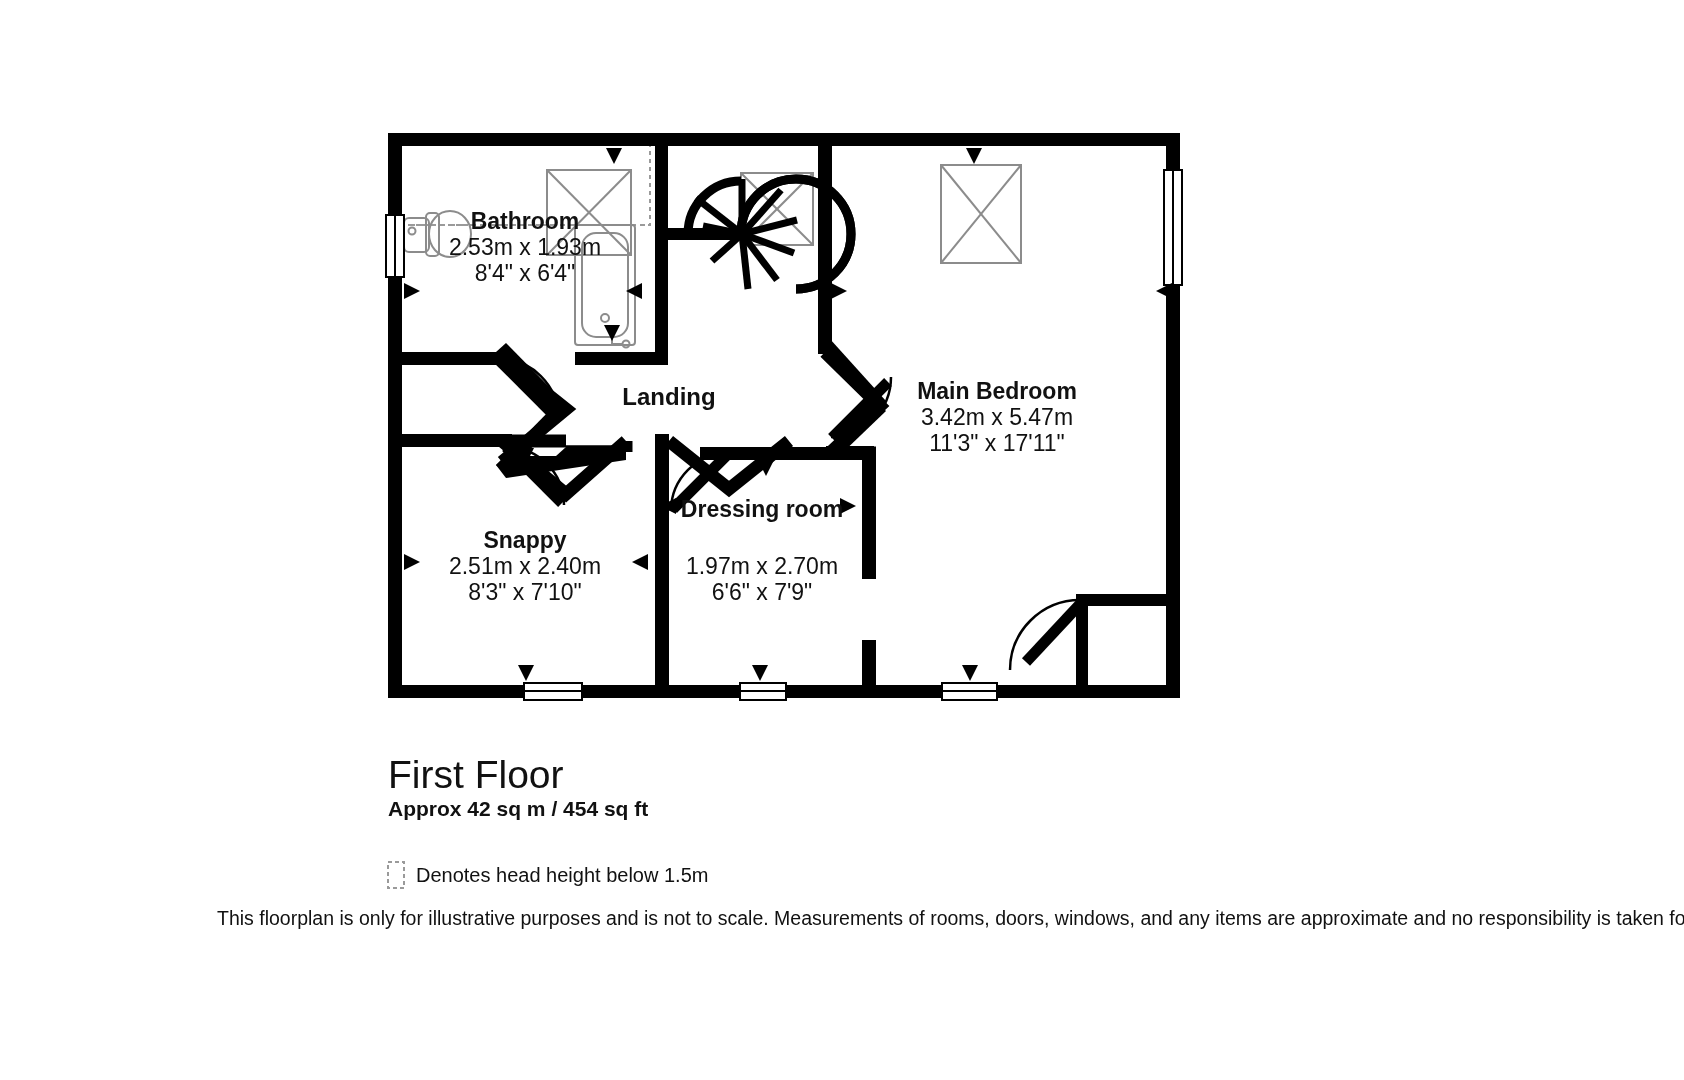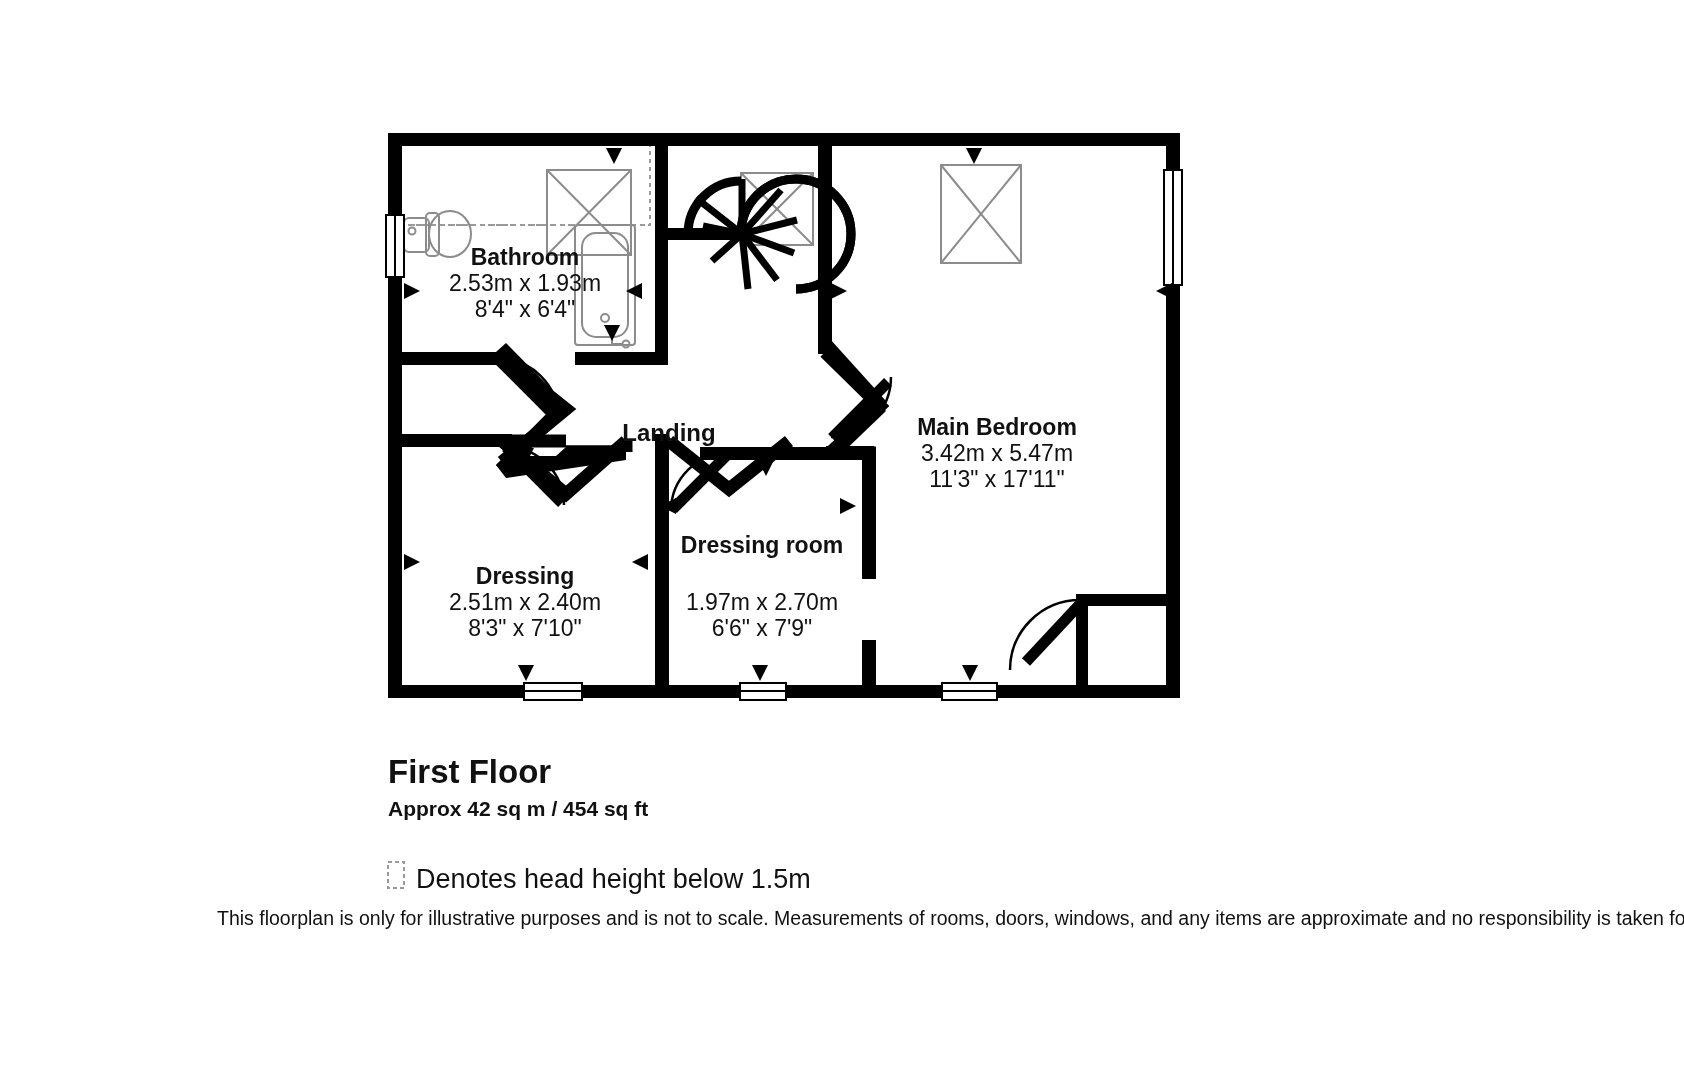--- a/index.html
+++ b/index.html
@@ -3,25 +3,25 @@
 <meta charset="utf-8">
 <style>
   html,body{margin:0;padding:0;background:#ffffff;}
   body{width:1684px;height:1080px;position:relative;font-family:"Liberation Sans",sans-serif;color:#111;}
   #stage{position:absolute;left:0;top:0;width:1684px;height:1080px;overflow:hidden;background:#fff;}
   svg#plan{position:absolute;left:0;top:0;width:1684px;height:1080px;display:block;}
   .txt{position:absolute;white-space:pre;}
   .room-name{font-weight:bold;font-size:23px;letter-spacing:0px;text-align:center;}
   .room-dim{font-size:23px;}
   .landing-lbl{font-weight:bold;font-size:24px;}
-  .floor-title{font-size:33px;font-weight:bold;}
+  .floor-title{font-size:39px;font-weight:normal;}
   .floor-area{font-size:21px;font-weight:bold;}
-  .legend-txt{font-size:27px;}
+  .legend-txt{font-size:20px;}
   .disclaimer{font-size:19.5px;line-height:1.42;text-align:center;width:1250px;}
-  .ctr{transform:translateX(-50%);margin-top:36px;}
+  .ctr{transform:translateX(-50%);}
 </style>
 </head>
 <body>
 
 <div id="stage">
 
   <svg id="plan" viewBox="0 0 1684 1080">
     <defs>
       <clipPath id="clipAll">
           <rect x="0" y="0" width="1684" height="1080"></rect>
@@ -222,21 +222,21 @@
   <div class="txt room-name ctr" style="left:525px;top:208px;">Bathroom</div>
   <div class="txt room-dim ctr" style="left:525px;top:234px;">2.53m x 1.93m</div>
   <div class="txt room-dim ctr" style="left:525px;top:260px;">8'4" x 6'4"</div>
 
   <div class="txt landing-lbl ctr" style="left:669px;top:383px;">Landing</div>
 
   <div class="txt room-name ctr" style="left:997px;top:378px;">Main Bedroom</div>
   <div class="txt room-dim ctr" style="left:997px;top:404px;">3.42m x 5.47m</div>
   <div class="txt room-dim ctr" style="left:997px;top:430px;">11'3" x 17'11"</div>
 
-  <div class="txt room-name ctr" style="left:525px;top:527px;">Dressing</div>
+  <div class="txt room-name ctr" style="left:525px;top:527px;">Snappy</div>
   <div class="txt room-dim ctr" style="left:525px;top:553px;">2.51m x 2.40m</div>
   <div class="txt room-dim ctr" style="left:525px;top:579px;">8'3" x 7'10"</div>
 
   <div class="txt room-name ctr" style="left:762px;top:496px;">Dressing room</div>
   <div class="txt room-dim ctr" style="left:762px;top:553px;">1.97m x 2.70m</div>
   <div class="txt room-dim ctr" style="left:762px;top:579px;">6'6" x 7'9"</div>
 
   <div class="txt floor-title" style="left:388px;top:753px;">First Floor</div>
   <div class="txt floor-area" style="left:388px;top:797px;">Approx 42 sq m / 454 sq ft</div>
 

